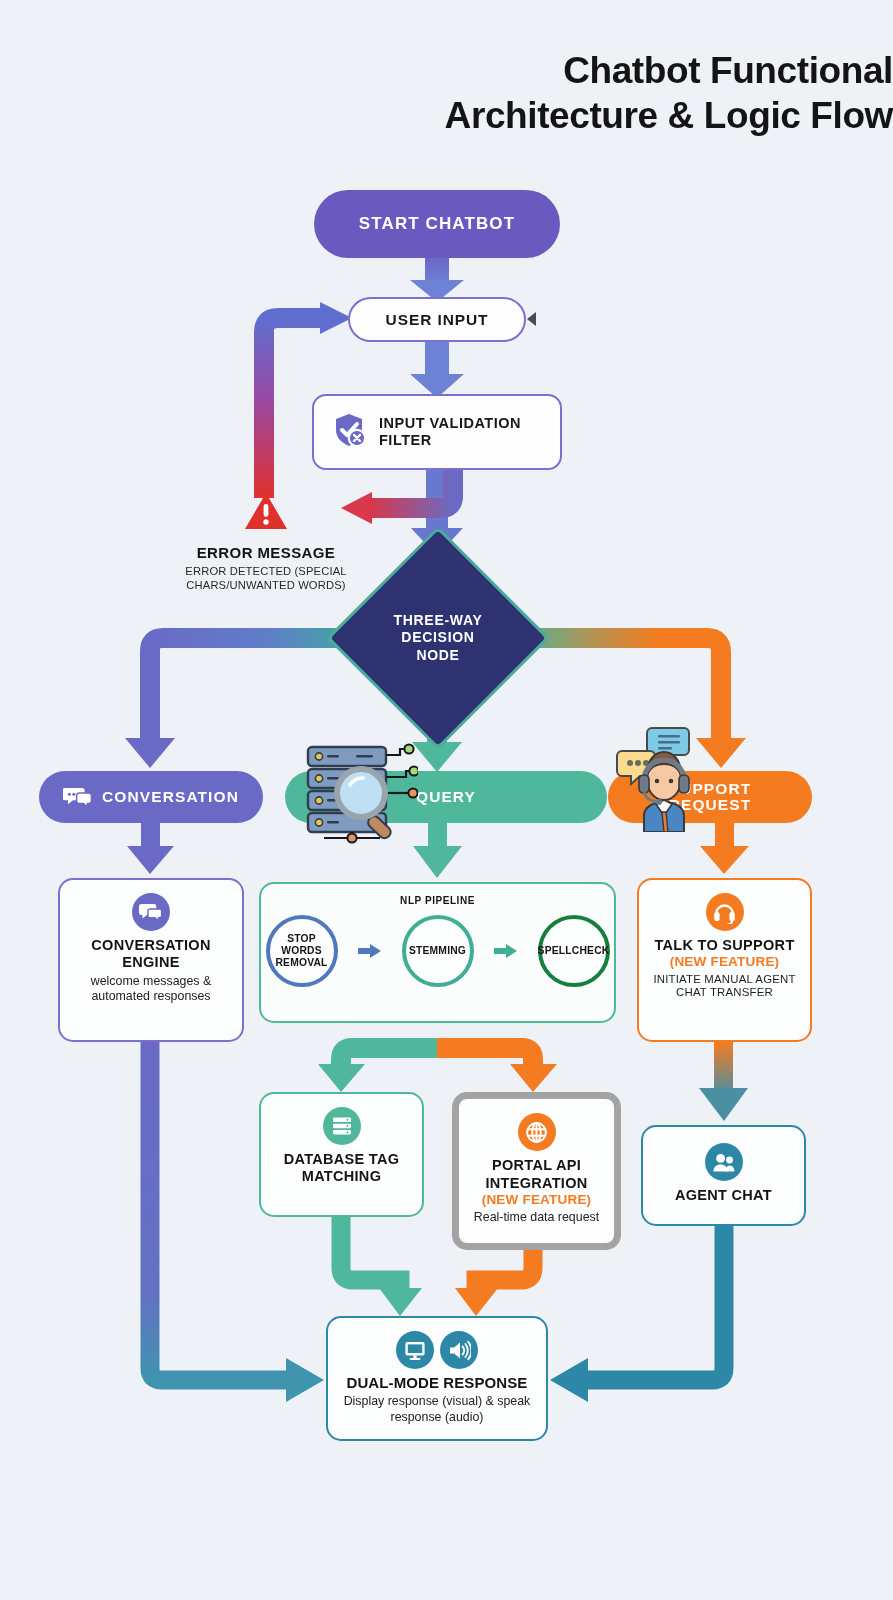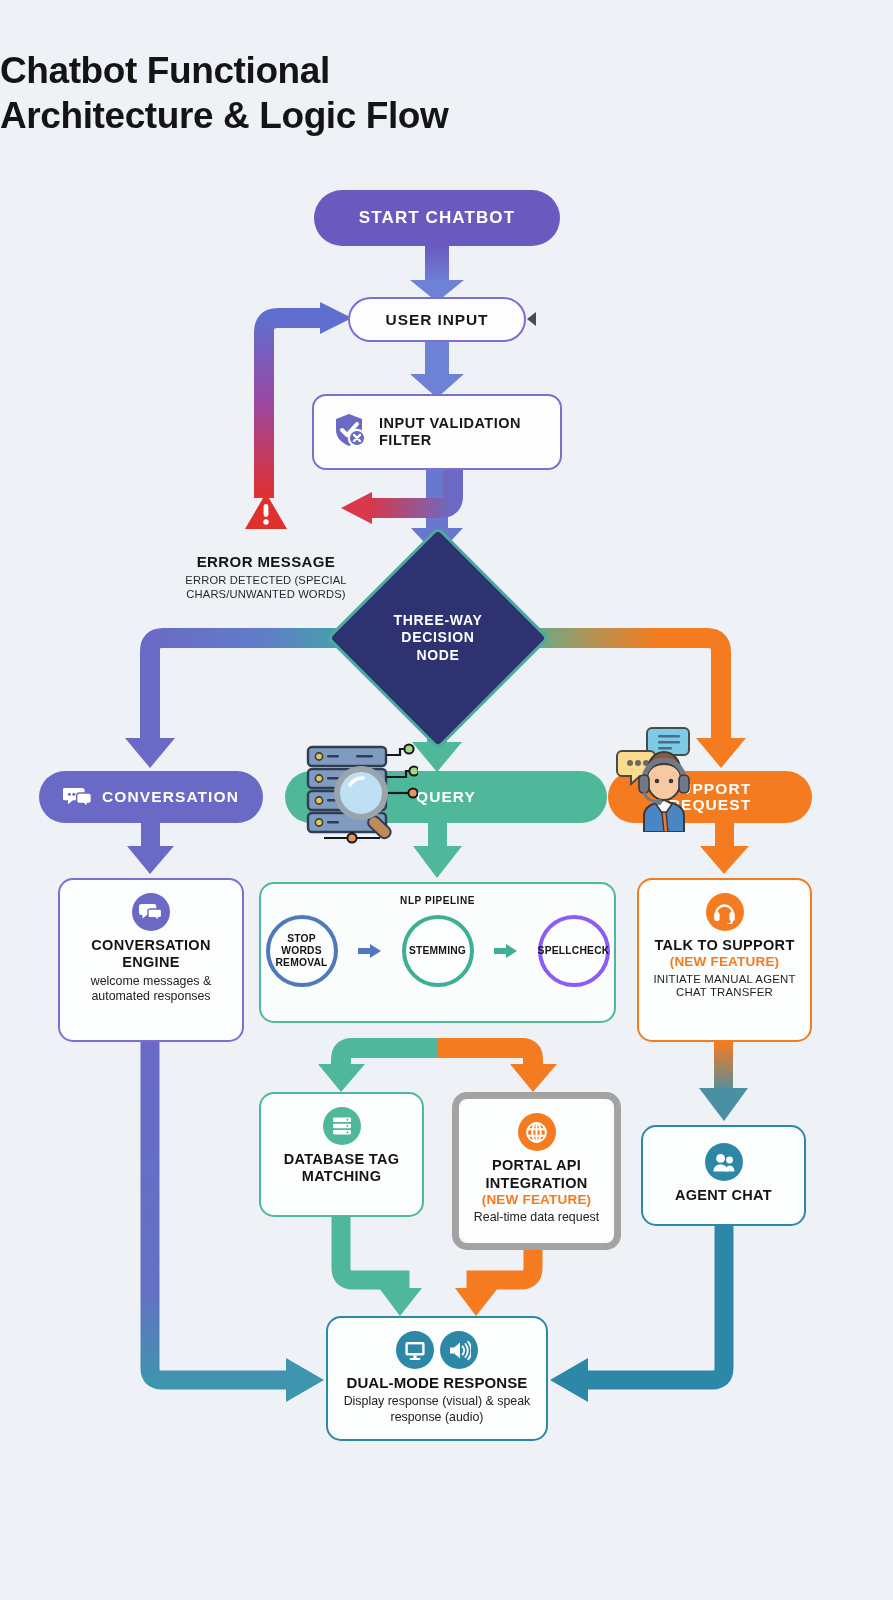--- a/index.html
+++ b/index.html
@@ -9,35 +9,35 @@
     font-family: "Liberation Sans", sans-serif;
     overflow: hidden;
   }
   #stage { position: relative; width: 893px; height: 1600px; }
   #svg-layer { position: absolute; left: 0; top: 0; width: 893px; height: 1600px; z-index: 1; }
   .node { position: absolute; z-index: 3; }
 
   
   #title {
     position: absolute; left: 0; top: 48px; width: 893px;
-    text-align: left; z-index: 4;
+    text-align: right; z-index: 4;
   }
   #title .ln {
     display: block; font-size: 37px; font-weight: 700;
     color: #141414; letter-spacing: -0.4px; line-height: 1.22;
   }
 
   
   .pill {
     display: flex; align-items: center; justify-content: center;
     border-radius: 999px; color: #fff; font-weight: 700;
     letter-spacing: 1.1px; text-align: center;
   }
   #start-chatbot {
-    left: 314px; top: 190px; width: 246px; height: 56px;
+    left: 314px; top: 190px; width: 246px; height: 68px;
     background: #6a5ac0; font-size: 17px;
   }
   #user-input {
     left: 348px; top: 297px; width: 178px; height: 45px;
     background: #fdfdfd; border: 2.2px solid #7b6fd0; border-radius: 999px;
     color: #17181c; font-size: 15.5px; letter-spacing: 0.9px;
     display: flex; align-items: center; justify-content: center; font-weight: 700;
   }
   #input-validation {
     left: 312px; top: 394px; width: 250px; height: 76px;
@@ -48,21 +48,21 @@
     font-size: 14.5px; font-weight: 700; color: #17181c;
     line-height: 1.18; letter-spacing: 0.5px; text-align: left;
   }
 
   
   #error-message {
     left: 166px; top: 490px; width: 200px; text-align: center;
   }
   #error-message .err-title {
     font-size: 15px; font-weight: 700; color: #141414;
-    letter-spacing: 0.4px; margin-top: 17px;
+    letter-spacing: 0.4px; margin-top: 8px;
   }
   #error-message .err-sub {
     font-size: 11.2px; color: #27282d; line-height: 1.25;
     letter-spacing: 0.15px; margin-top: 3px;
   }
 
   
   #decision-node {
     left: 359px; top: 559px; width: 158px; height: 158px;
     z-index: 3;
@@ -134,21 +134,21 @@
   .nlp-circle {
     width: 72px; height: 72px; border-radius: 50%;
     background: #fcfdfd;
     display: flex; align-items: center; justify-content: center;
     text-align: center; font-size: 10.3px; font-weight: 700;
     color: #141414; line-height: 1.18; letter-spacing: 0.2px;
     flex: 0 0 auto;
   }
   .nlp-circle.c1 { border: 4px solid #5079bd; }
   .nlp-circle.c2 { border: 4px solid #3fae95; }
-  .nlp-circle.c3 { border: 4px solid #8b5cf6; }
+  .nlp-circle.c3 { border: 4px solid #15803d; }
   .nlp-arrow { width: 24px; height: 16px; flex: 0 0 auto; }
 
   #talk-to-support { left: 637px; top: 878px; width: 175px; height: 164px;
     border: 2px solid #f47b20; }
   #database-tag { left: 259px; top: 1092px; width: 165px; height: 125px;
     border: 2px solid #4fb89a; }
   #portal-api { left: 452px; top: 1092px; width: 169px; height: 158px;
     border: 7px solid #a3a3a3; justify-content: center; }
   #agent-chat { left: 641px; top: 1125px; width: 165px; height: 101px;
     border: 2px solid #2d88a8; justify-content: center; }

